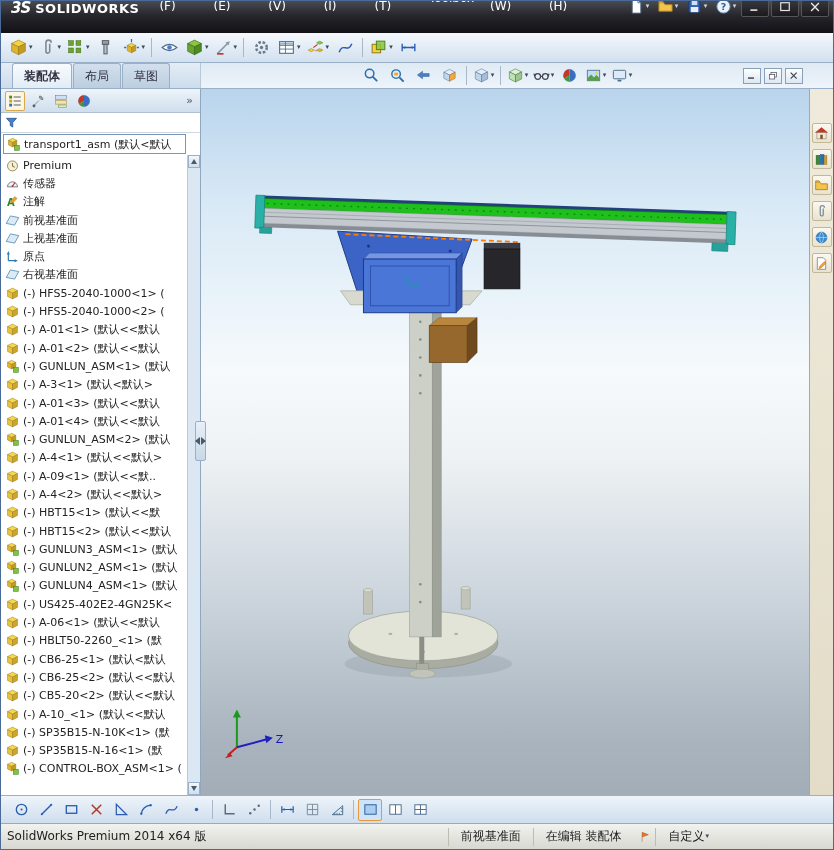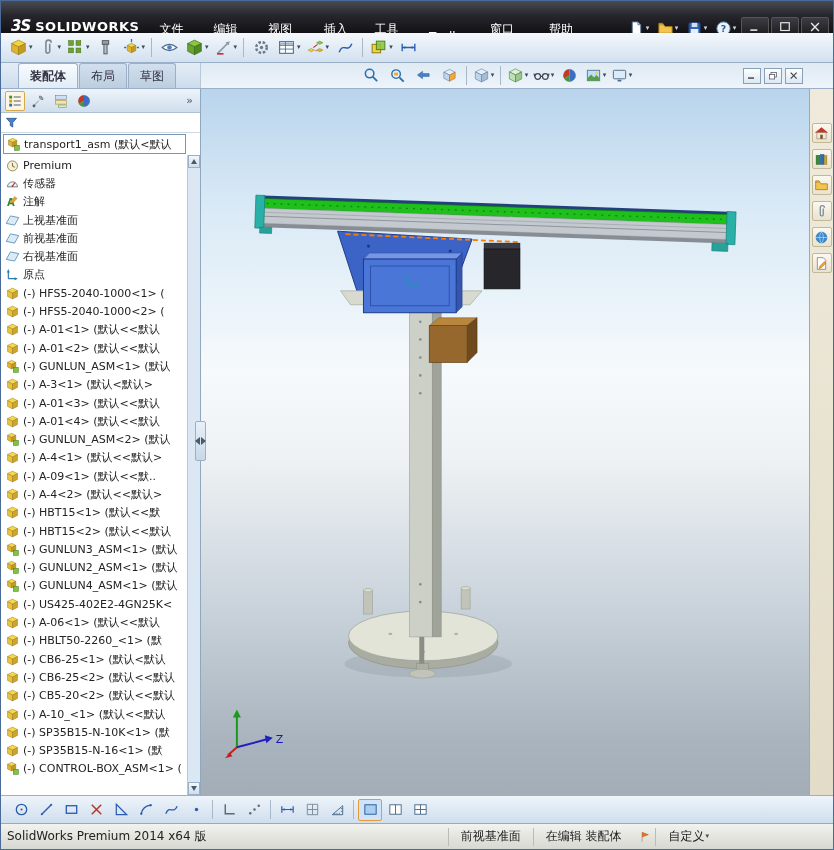--- a/index.html
+++ b/index.html
@@ -3,21 +3,21 @@
 <meta charset="utf-8">
 <style>
   *{box-sizing:border-box;margin:0;padding:0;}
   html,body{width:834px;height:850px;}
   body{font-family:"DejaVu Sans","Liberation Sans",sans-serif;font-size:12px;color:#222;
        background:#fff;overflow:hidden;border:1px solid #4a6a9a;display:flex;flex-direction:column;}
   .ih{display:inline-block;}
   .ih svg{width:100%;height:100%;display:block;}
 
   
-  .titlebar{height:30px;flex:0 0 30px;display:flex;align-items:flex-start;
+  .titlebar{height:30px;flex:0 0 30px;display:flex;align-items:flex-end;
     background:linear-gradient(180deg,#4a4a52,#26262c 45%,#111116);color:#f0f0f0;padding:16px 4px;}
   .logo{display:flex;align-items:center;gap:5px;padding:0 12px 0 6px;}
   .logo-mark{font-weight:bold;font-style:italic;font-size:15px;color:#fff;letter-spacing:-1px;}
   .logo-text{font-weight:bold;font-size:13px;letter-spacing:.5px;color:#fff;}
   .menus{display:flex;align-items:center;}
   .menu-item{padding:4px 8px;color:#fff;font-size:12px;cursor:default;}
   .quick{display:flex;align-items:center;margin-left:28px;gap:2px;}
   .q-item{width:27px;height:22px;display:flex;align-items:center;justify-content:center;border-radius:2px;}
   .q-item .ih{width:17px;height:17px;}
   .dd::after{content:"▾";font-size:7px;line-height:1;margin-left:1px;color:#3a4a5a;}
@@ -29,21 +29,21 @@
 
   
   .toolbar{height:30px;flex:0 0 30px;display:flex;align-items:center;gap:1px;padding:2px 6px;
     background:linear-gradient(180deg,#f4f8fc,#d2e0ef);border-bottom:1px solid #9ab0c8;}
   .tb-item{height:24px;min-width:26px;padding:0 2px;display:flex;align-items:center;justify-content:center;border-radius:2px;}
   .tb-item .ih{width:19px;height:19px;}
   .vsep{width:1px;height:19px;background:#a8b8c8;margin:0 3px;align-self:center;}
 
   
   .tabrow{height:26px;flex:0 0 26px;display:flex;background:linear-gradient(180deg,#e4edf6,#cddcec);border-bottom:1px solid #9ab0c8;}
-  .tabs{width:200px;flex:0 0 200px;display:flex;align-items:flex-end;padding-left:17px;border-right:1px solid #b8c8d8;}
+  .tabs{width:200px;flex:0 0 200px;display:flex;align-items:flex-end;padding-left:11px;border-right:1px solid #b8c8d8;}
   .tab{padding:4px 11px 3px;font-size:12px;color:#334;margin-right:1px;
     background:linear-gradient(#d2dfee,#bccede);border:1px solid #9ab0c8;border-bottom:none;border-radius:3px 3px 0 0;}
   .tab.active{background:linear-gradient(#f8fbfe,#e2ecf6);font-weight:bold;}
   .vp-top{flex:1;display:flex;align-items:center;background:linear-gradient(180deg,#dfeaf4,#edf4fa);}
   .headsup{display:flex;align-items:center;margin-left:158px;gap:1px;}
   .hu-item{width:25px;height:22px;display:flex;align-items:center;justify-content:center;}
   .hu-item .ih{width:17px;height:17px;}
   .docbtns{margin-left:auto;margin-right:30px;display:flex;gap:3px;}
   .docbtn{width:18px;height:16px;border:1px solid #8aa0b8;display:flex;align-items:center;justify-content:center;
     background:linear-gradient(#fdfefe,#dce8f2);}
@@ -536,50 +536,50 @@
           </span>
           <span class="tlabel">注解</span>
         </div>
 
         <div class="tree-row">
           <span class="tico ih">
             <svg viewBox="0 0 18 18">
               <polygon points="1.5,12.5 6.5,3.5 16.5,5.5 11.5,14.5" fill="rgba(150,195,230,.35)" stroke="#5a8ab0"></polygon>
             </svg>
           </span>
+          <span class="tlabel">前视基准面</span>
+        </div>
+
+        <div class="tree-row">
+          <span class="tico ih">
+            <svg viewBox="0 0 18 18">
+              <polygon points="1.5,12.5 6.5,3.5 16.5,5.5 11.5,14.5" fill="rgba(150,195,230,.35)" stroke="#5a8ab0"></polygon>
+            </svg>
+          </span>
           <span class="tlabel">上视基准面</span>
-        </div>
-
-        <div class="tree-row">
-          <span class="tico ih">
-            <svg viewBox="0 0 18 18">
-              <polygon points="1.5,12.5 6.5,3.5 16.5,5.5 11.5,14.5" fill="rgba(150,195,230,.35)" stroke="#5a8ab0"></polygon>
-            </svg>
-          </span>
-          <span class="tlabel">前视基准面</span>
-        </div>
-
-        <div class="tree-row">
-          <span class="tico ih">
-            <svg viewBox="0 0 18 18">
-              <polygon points="1.5,12.5 6.5,3.5 16.5,5.5 11.5,14.5" fill="rgba(150,195,230,.35)" stroke="#5a8ab0"></polygon>
-            </svg>
-          </span>
-          <span class="tlabel">右视基准面</span>
         </div>
 
         <div class="tree-row">
           <span class="tico ih">
             <svg viewBox="0 0 18 18">
               <path d="M4 14h9M4 14V5" stroke="#2a7ab0" stroke-width="1.4" fill="none"></path>
               <polygon points="15.5,14 11.5,12.2 11.5,15.8" fill="#2a7ab0"></polygon>
               <polygon points="4,2.5 2.2,6.5 5.8,6.5" fill="#2a7ab0"></polygon>
             </svg>
           </span>
           <span class="tlabel">原点</span>
+        </div>
+
+        <div class="tree-row">
+          <span class="tico ih">
+            <svg viewBox="0 0 18 18">
+              <polygon points="1.5,12.5 6.5,3.5 16.5,5.5 11.5,14.5" fill="rgba(150,195,230,.35)" stroke="#5a8ab0"></polygon>
+            </svg>
+          </span>
+          <span class="tlabel">右视基准面</span>
         </div>
 
         <div class="tree-row">
           <span class="tico ih">
             <svg viewBox="0 0 18 18">
               <polygon points="9,2.5 15,5.5 9,8.5 3,5.5" fill="#f4d94a" stroke="#8a6d1d" stroke-width=".5"></polygon>
               <polygon points="3,5.5 9,8.5 9,15.5 3,12.5" fill="#e8c23a" stroke="#8a6d1d" stroke-width=".5"></polygon>
               <polygon points="15,5.5 9,8.5 9,15.5 15,12.5" fill="#cfa428" stroke="#8a6d1d" stroke-width=".5"></polygon>
             </svg>
           </span>

